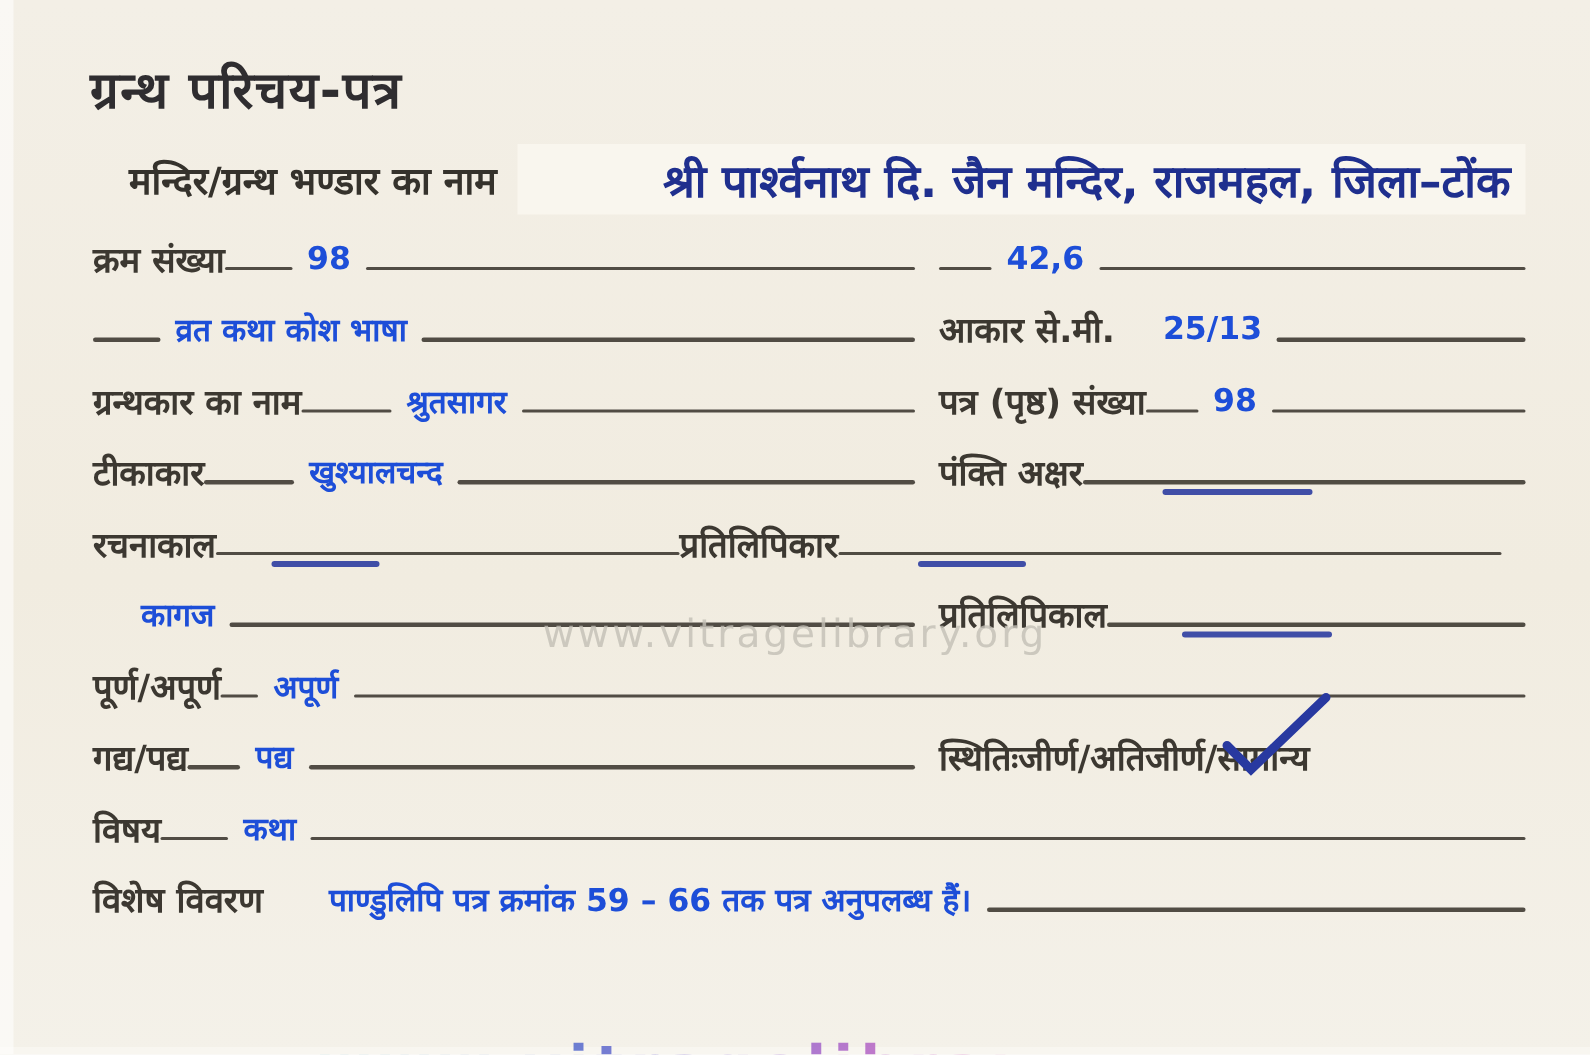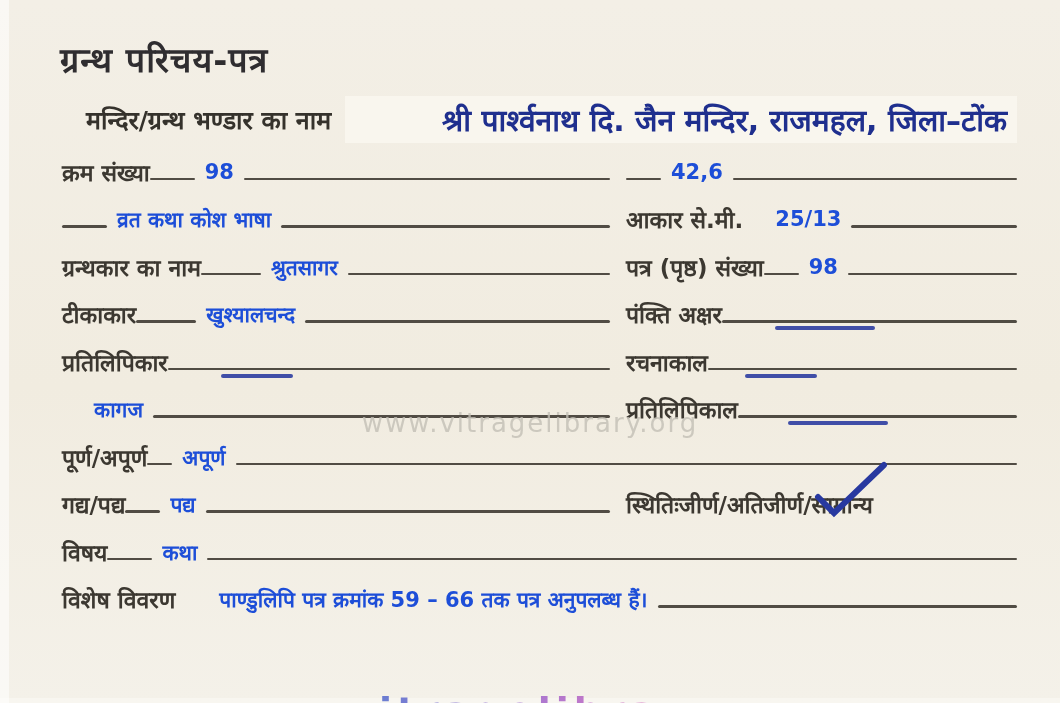--- a/index.html
+++ b/index.html
@@ -129,28 +129,28 @@
     </div>
     <div class="cell right">
       <span class="lbl">पंक्ति अक्षर</span>
       <span class="rule grow">
           <i class="blank"></i>
         </span>
     </div>
   </div>
 
   <div class="row">
+    <div class="cell right">
+      <span class="lbl">रचनाकाल</span>
+      <span class="rule grow">
+          <i class="blank mini"></i>
+        </span>
+    </div>
     <div class="cell left">
       <span class="lbl">प्रतिलिपिकार</span>
-      <span class="rule grow">
-          <i class="blank mini"></i>
-        </span>
-    </div>
-    <div class="cell right">
-      <span class="lbl">रचनाकाल</span>
       <span class="rule grow">
           <i class="blank mini"></i>
         </span>
     </div>
   </div>
 
   <div class="row">
     <div class="cell left">
       <span class="val pad">कागज</span>
       <span class="rule grow"></span>

